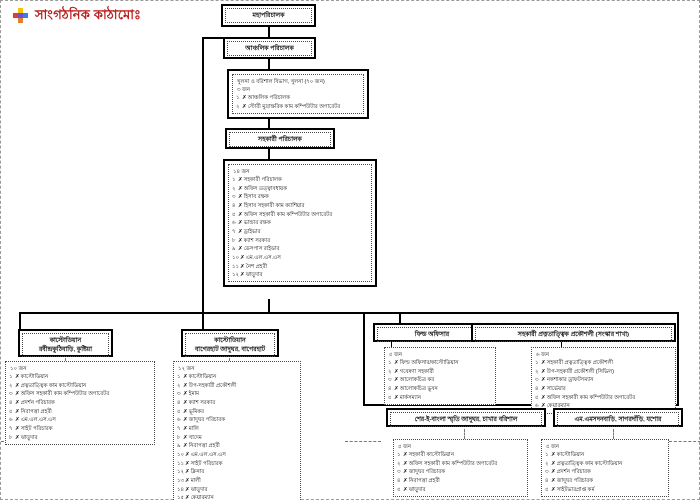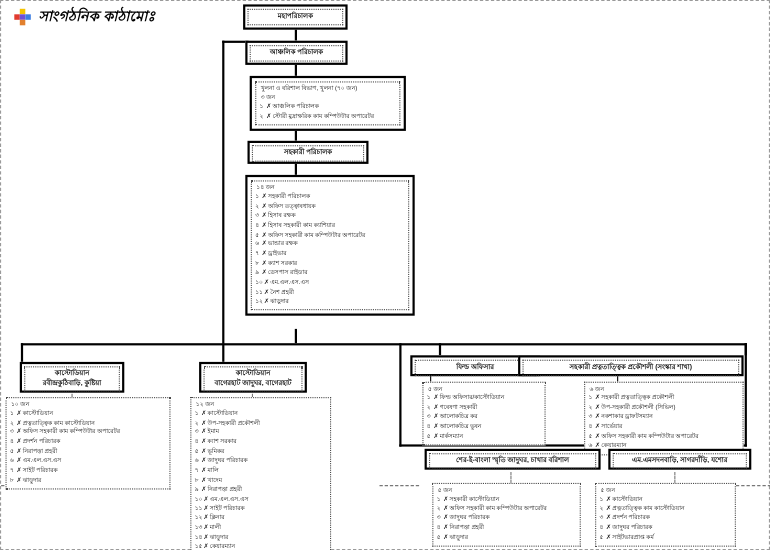--- a/index.html
+++ b/index.html
@@ -25,22 +25,22 @@
   .logo-icon { position: relative; width: 15px; height: 15px; }
   .logo-icon i {
     position: absolute; display: block;
   }
   .logo-icon i.n { left: 5px; top: 0;   width: 5px; height: 5px; background: #f5c400; }
   .logo-icon i.w { left: 0;   top: 5px; width: 5px; height: 5px; background: #e23b2e; }
   .logo-icon i.c { left: 5px; top: 5px; width: 5px; height: 5px; background: #6f4fd6; }
   .logo-icon i.e { left: 10px;top: 5px; width: 5px; height: 5px; background: #3b7de2; }
   .logo-icon i.s { left: 5px; top: 10px;width: 5px; height: 5px; background: #e2802e; }
   .header-title {
-    font-size: 13px; font-weight: bold; color: #000000;
-    letter-spacing: .2px; white-space: nowrap; font-style: italic;
+    font-size: 13px; font-weight: bold; color: #b91c1c;
+    letter-spacing: .2px; white-space: nowrap;
   }
 
   
   .obox {
     position: absolute;
     background: #fff;
     border: 2px solid #000;
     padding: 2px;
     z-index: 3;
   }

